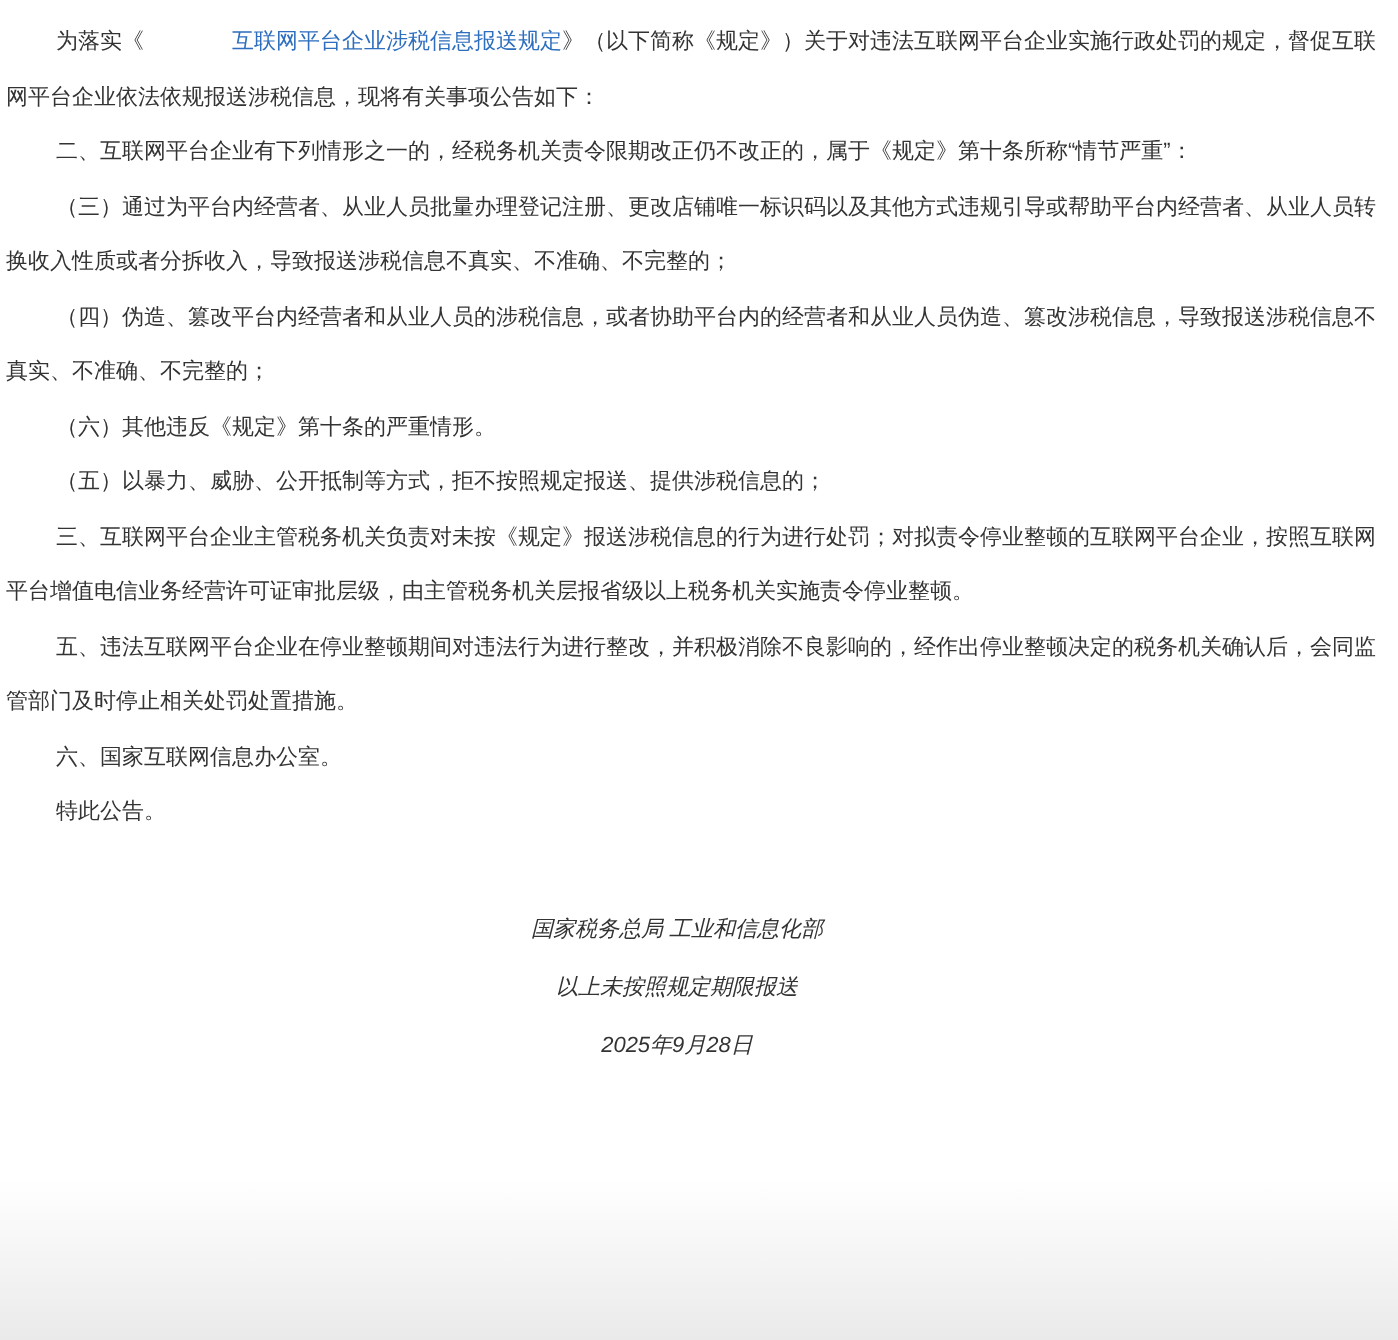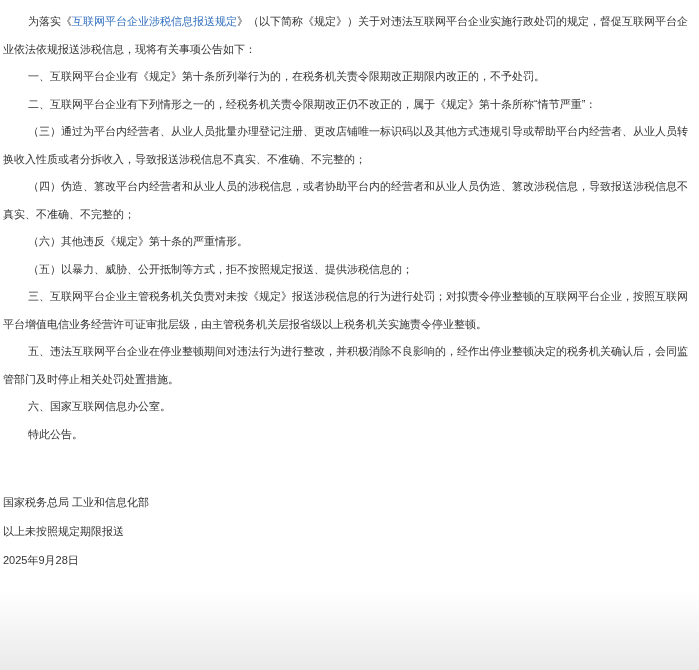--- a/index.html
+++ b/index.html
@@ -21,39 +21,40 @@
   .para {
     margin: 0;
     line-height: 27.5px;
     text-indent: 25px;
     text-align: left;
     word-break: break-all;
   }
   .reg-link {
     text-decoration: none;
     cursor: pointer;
+    margin-left: 44px;
   }
   .sign-block {
-    margin-top: 40px;
+    margin-top: 30px;
     padding-right: 21px;
-    text-align: left;
+    text-align: center;
+    font-style: italic;
   }
   .sign-block p {
     margin: 0;
     line-height: 29px;
   }
 </style>
 </head>
 <body>
 
 <div class="doc">
 
   <p class="para"><span>为落实《</span><a class="reg-link" style="color: rgb(45, 110, 190);">互联网平台企业涉税信息报送规定</a><span>》（以下简称《规定》）关于对违法互联网平台企业实施行政处罚的规定，督促互联网平台企业依法依规报送涉税信息，现将有关事项公告如下：</span></p>
 
-  <p class="para">一、互联网平台企业有《规定》第十条所列举行为的，在税务机关责令限期改正期限内改正的，不予处罚。</p>
   <p class="para">二、互联网平台企业有下列情形之一的，经税务机关责令限期改正仍不改正的，属于《规定》第十条所称“情节严重”：</p>
   <p class="para">（三）通过为平台内经营者、从业人员批量办理登记注册、更改店铺唯一标识码以及其他方式违规引导或帮助平台内经营者、从业人员转换收入性质或者分拆收入，导致报送涉税信息不真实、不准确、不完整的；</p>
   <p class="para">（四）伪造、篡改平台内经营者和从业人员的涉税信息，或者协助平台内的经营者和从业人员伪造、篡改涉税信息，导致报送涉税信息不真实、不准确、不完整的；</p>
   <p class="para">（六）其他违反《规定》第十条的严重情形。</p>
   <p class="para">（五）以暴力、威胁、公开抵制等方式，拒不按照规定报送、提供涉税信息的；</p>
   <p class="para">三、互联网平台企业主管税务机关负责对未按《规定》报送涉税信息的行为进行处罚；对拟责令停业整顿的互联网平台企业，按照互联网平台增值电信业务经营许可证审批层级，由主管税务机关层报省级以上税务机关实施责令停业整顿。</p>
   <p class="para">五、违法互联网平台企业在停业整顿期间对违法行为进行整改，并积极消除不良影响的，经作出停业整顿决定的税务机关确认后，会同监管部门及时停止相关处罚处置措施。</p>
   <p class="para">六、国家互联网信息办公室。</p>
   <p class="para">特此公告。</p>
 

